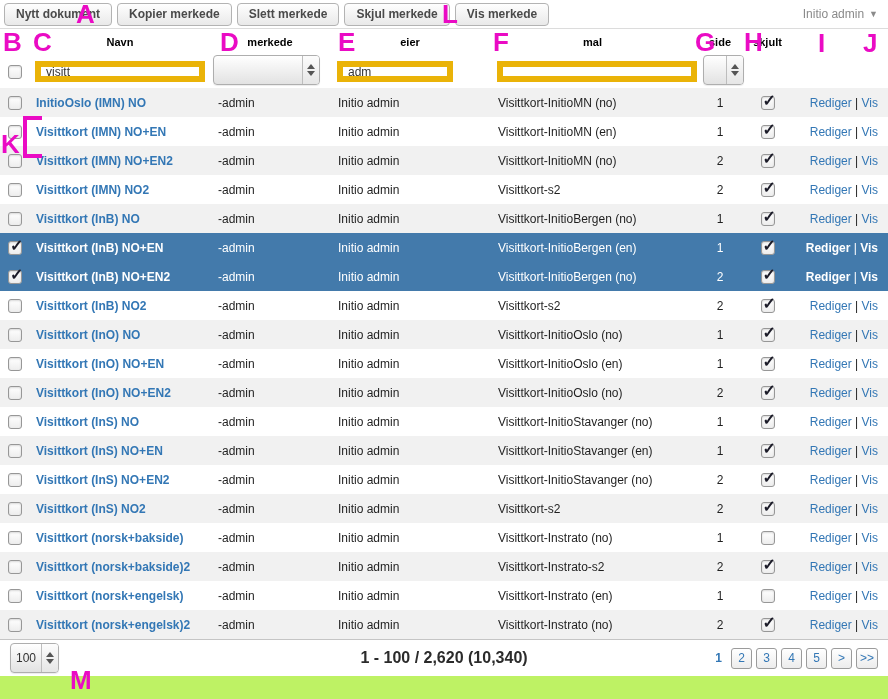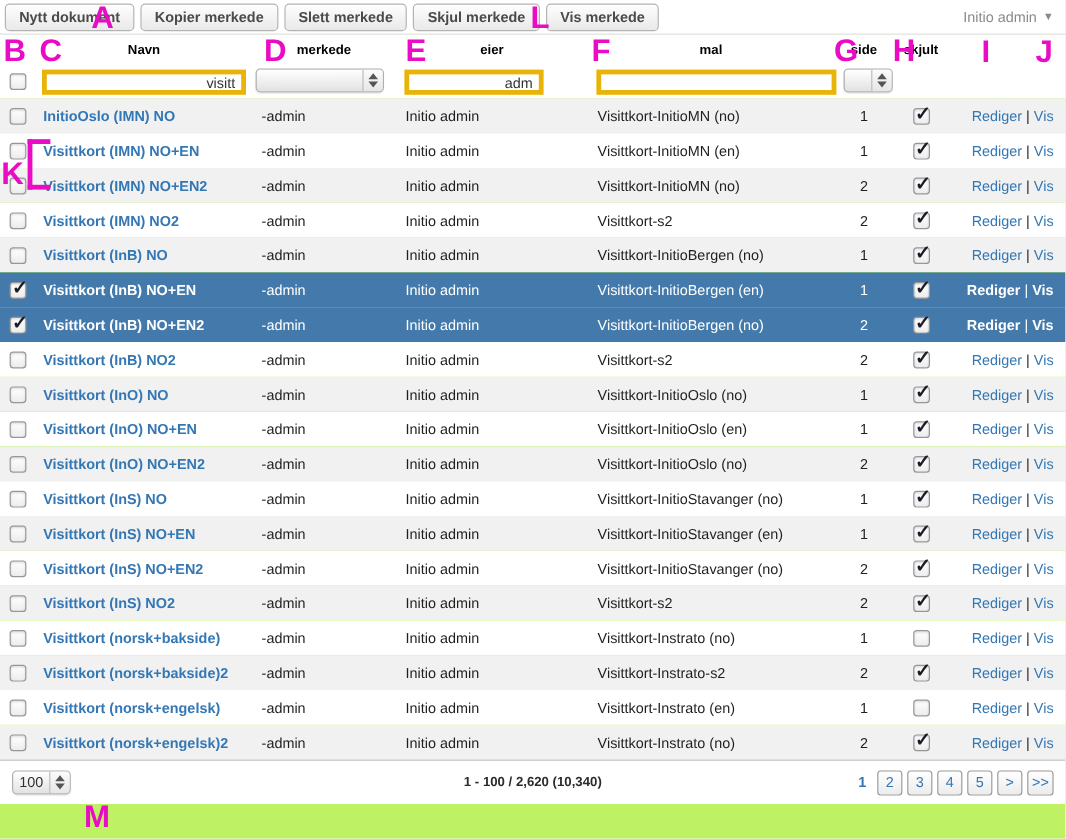--- a/index.html
+++ b/index.html
@@ -24,28 +24,28 @@
   col.c-dept   { width:120px; }
   col.c-owner  { width:160px; }
   col.c-tpl    { width:205px; }
   col.c-page   { width:50px; }
   col.c-hidden { width:45px; }
   col.c-act    { width:98px; }
 
   thead th { font-size:11px; font-weight:bold; color:#000; text-align:center;
              height:26px; vertical-align:middle; background:#fff; }
   tr.filter-row td { height:27px; vertical-align:middle; background:#fff; }
-  input.filter { height:21px; border:4px solid #eab308; font-size:12px; padding:1px 5px;
-                 color:#333; font-family:"Liberation Sans",sans-serif;text-align:right; }
+  input.filter { height:21px; border:6px solid #eab308; font-size:12px; padding:1px 5px;
+                 color:#333; font-family:"Liberation Sans",sans-serif; }
   .w-name { width:170px; margin-left:5px; }
   .w-owner { width:116px; margin-left:7px; }
   .w-tpl { width:200px; margin-left:7px; }
 
   .select { display:inline-flex; align-items:stretch; border:1px solid #aeaeae; border-radius:4px;
-            background:linear-gradient(#ffffff,#e2e2e2); height:20px; overflow:hidden;
+            background:linear-gradient(#ffffff,#e2e2e2); height:30px; overflow:hidden;
             box-shadow:0 1px 1px rgba(0,0,0,.08); cursor:pointer; }
   .select .val { display:flex; align-items:center; padding:0 5px; font-size:12px; color:#333; }
   .select .stepper { width:17px; border-left:1px solid #bdbdbd; display:flex; flex-direction:column;
                      align-items:center; justify-content:center; gap:2px;
                      background:linear-gradient(#fcfcfc,#e6e6e6); }
   .tri-up { width:0; height:0; border-left:4px solid transparent; border-right:4px solid transparent;
             border-bottom:5px solid #555; }
   .tri-down { width:0; height:0; border-left:4px solid transparent; border-right:4px solid transparent;
               border-top:5px solid #555; }
   .sel-dept .val { width:88px; }
@@ -72,21 +72,21 @@
   
   .cb { display:inline-block; width:14px; height:14px; border:1px solid #979797; border-radius:3px;
         background:linear-gradient(#fff,#ededed); position:relative; vertical-align:middle;
         box-shadow:inset 0 1px 2px rgba(0,0,0,.15); cursor:pointer; }
   .cb.checked::after { content:"✓"; position:absolute; top:-6px; left:1px; font-size:16px;
         font-weight:bold; color:#1b1b28; }
 
   
   .footer { position:relative; height:37px; border-top:1px solid #c5c5c5; background:#fff;
             display:flex; align-items:center; padding:0 10px; }
-  .range-text { position:absolute; left:0; right:0; text-align:center; font-size:11px;
+  .range-text { position:absolute; left:0; right:0; text-align:center; font-size:16px;
                 font-weight:bold; color:#2b2b2b; pointer-events:none; }
   .pager { margin-left:auto; display:flex; align-items:center; gap:4px; }
   .page-btn { min-width:21px; height:21px; border:1px solid #9b9b9b; border-radius:3px;
               background:linear-gradient(#fff,#ececec); color:#3377b5; font-size:12px;
               display:flex; align-items:center; justify-content:center; padding:0 3px; cursor:pointer; }
   .page-current { color:#3377b5; font-size:12px; font-weight:bold; margin-right:5px; cursor:default; }
 
   
   .ann-layer { position:absolute; inset:0; pointer-events:none; z-index:50; }
   .ann { position:absolute; font-family:"Liberation Sans",sans-serif; font-weight:bold;

